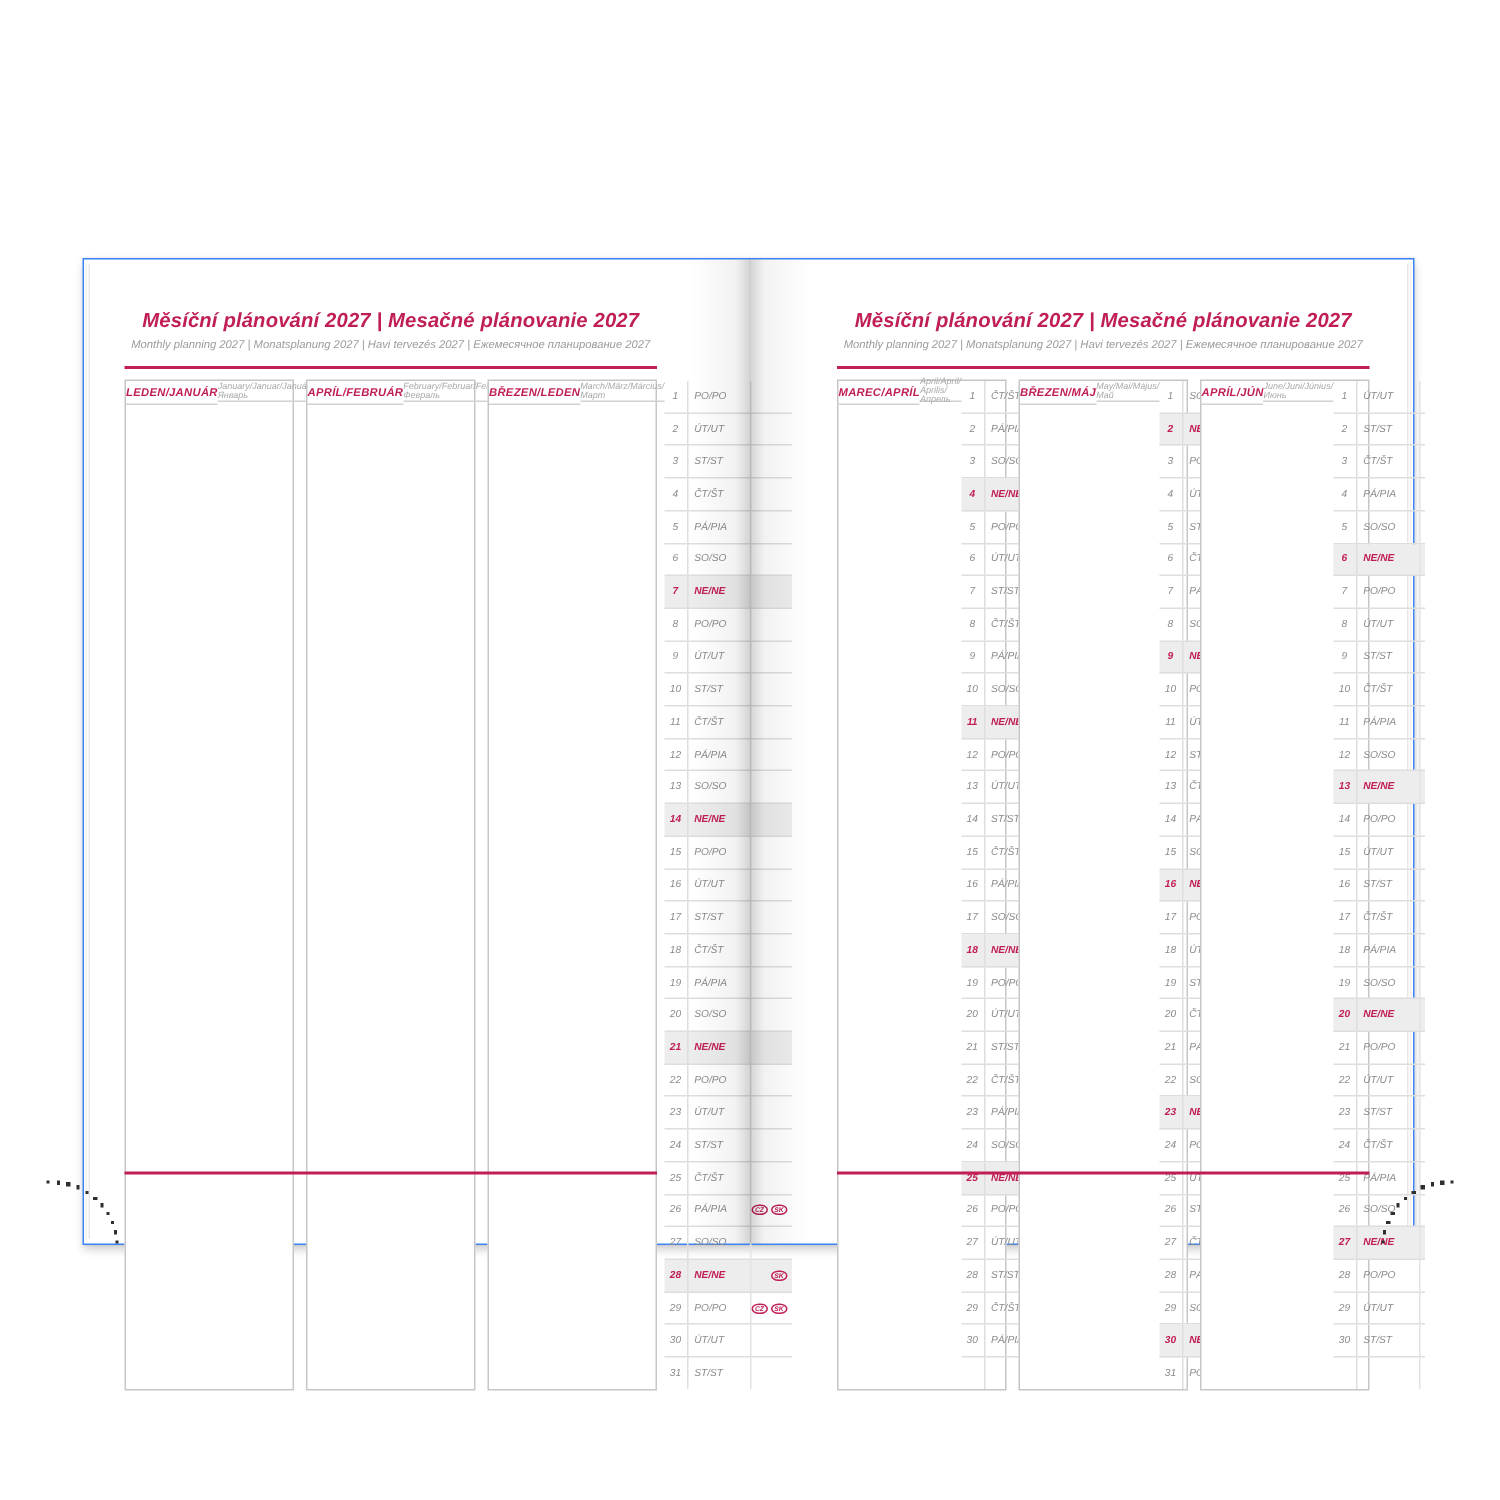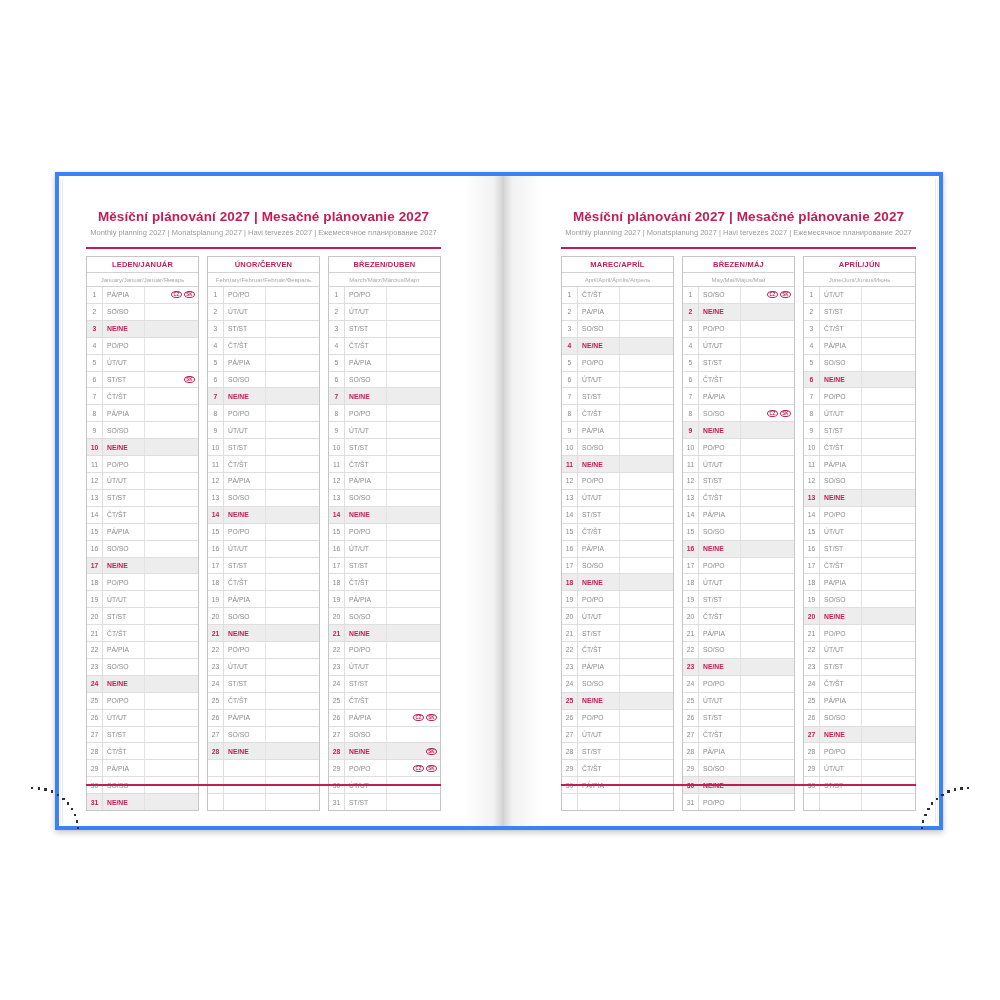--- a/index.html
+++ b/index.html
@@ -10,22 +10,23 @@
     --rborder:#dedede;
   }
   *{margin:0;padding:0;box-sizing:border-box;}
   html,body{background:#ffffff;}
   .canvas{
     position:relative;width:1000px;height:1000px;background:#ffffff;overflow:hidden;
     font-family:"Liberation Sans","DejaVu Sans",sans-serif;
   }
   .spread{
     position:absolute;left:55px;top:172px;width:888px;height:658px;background:#fff;
-    border:4px solid #3b82f6;
+    border:1px solid #3b82f6;
     box-shadow:0 3px 6px rgba(0,0,0,0.20), 0 0 2px rgba(0,0,0,0.10);
+    font-style:italic;
   }
   .gutter{
     position:absolute;left:404px;top:0;width:80px;height:100%;pointer-events:none;
     background:linear-gradient(90deg,rgba(0,0,0,0) 0%,rgba(0,0,0,0.05) 38%,rgba(0,0,0,0.16) 49%,rgba(0,0,0,0.20) 50%,rgba(0,0,0,0.16) 51%,rgba(0,0,0,0.05) 62%,rgba(0,0,0,0) 100%);
   }
   .sheetline{position:absolute;top:3px;bottom:3px;width:3px;pointer-events:none;}
   .sheetline.l{left:1px;border-right:1px solid #e7e7e7;border-left:1px solid #f1f1f1;}
   .sheetline.r{right:1px;border-left:1px solid #e7e7e7;border-right:1px solid #f1f1f1;}
   .page{position:absolute;top:0;height:100%;width:444px;}
   .page.left{left:0;}
@@ -34,22 +35,22 @@
   .page.left  .content{left:27px;}
   .page.right .content{left:58px;}
   .page-head{position:absolute;top:33px;width:355px;text-align:center;}
   .title{font-size:13.5px;font-weight:bold;color:var(--accent);letter-spacing:0.1px;}
   .subtitle{font-size:7.5px;color:#9b9b9b;margin-top:4px;}
   .rule{position:absolute;width:355px;height:2px;background:var(--accent);}
   .rule.top{top:71px;}
   .rule.bottom{top:608px;}
   .tables{position:absolute;top:80px;width:355px;display:flex;gap:8px;}
   .mtable{
-    width:113px;height:555px;border:1px solid var(--tborder);background:#fff;
-    display:flex;flex-direction:column;
+    width:113px;height:674px;border:1px solid var(--tborder);background:#fff;
+    display:flex;flex-direction:row;
   }
   .mhead{
     height:16px;flex:0 0 16px;display:flex;align-items:center;justify-content:center;
     color:var(--accent);font-weight:bold;font-size:7.5px;border-bottom:1px solid #d2d2d2;
     letter-spacing:0.2px;
   }
   .msub{
     height:14px;flex:0 0 14px;display:flex;align-items:center;justify-content:center;
     color:#a9a9a9;font-size:6px;border-bottom:1px solid #d2d2d2;
   }
@@ -247,21 +248,21 @@
                   <div class="dnotes"></div>
                 </div>
                 <div class="drow sun">
                   <div class="dnum">31</div>
                   <div class="dday">NE/NE</div>
                   <div class="dnotes"></div>
                 </div>
               </div>
             </div>
           <div class="mtable">
-              <div class="mhead">ÚNOR/ČERVEN</div>
+              <div class="mhead">APRÍL/FEBRUÁR</div>
               <div class="msub">February/Februar/Február/Февраль</div>
               <div class="mbody">
                 <div class="drow">
                   <div class="dnum">1</div>
                   <div class="dday">PO/PO</div>
                   <div class="dnotes"></div>
                 </div>
                 <div class="drow">
                   <div class="dnum">2</div>
                   <div class="dday">ÚT/UT</div>
@@ -408,21 +409,21 @@
                   <div class="dnotes"></div>
                 </div>
                 <div class="drow">
                   <div class="dnum"></div>
                   <div class="dday"></div>
                   <div class="dnotes"></div>
                 </div>
               </div>
             </div>
           <div class="mtable">
-              <div class="mhead">BŘEZEN/DUBEN</div>
+              <div class="mhead">BŘEZEN/LEDEN</div>
               <div class="msub">March/März/Március/Март</div>
               <div class="mbody">
                 <div class="drow">
                   <div class="dnum">1</div>
                   <div class="dday">PO/PO</div>
                   <div class="dnotes"></div>
                 </div>
                 <div class="drow">
                   <div class="dnum">2</div>
                   <div class="dday">ÚT/UT</div>

